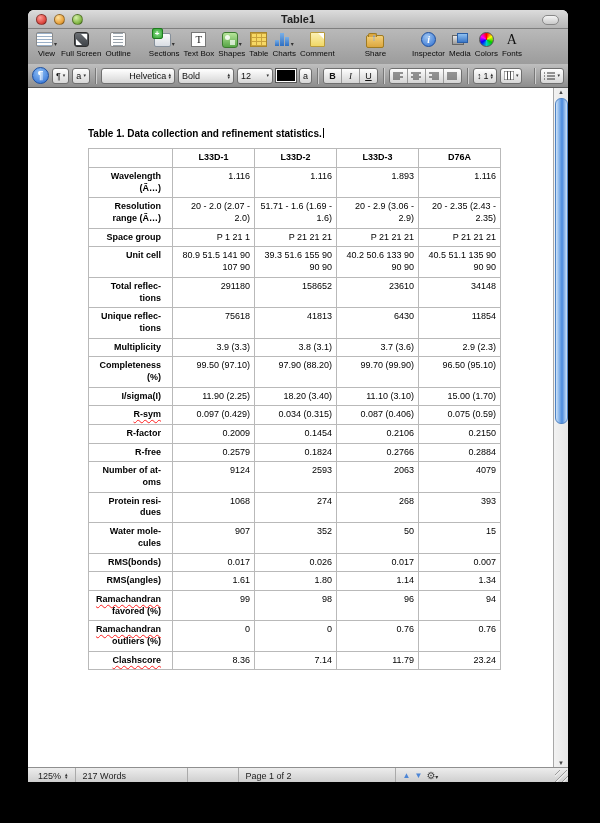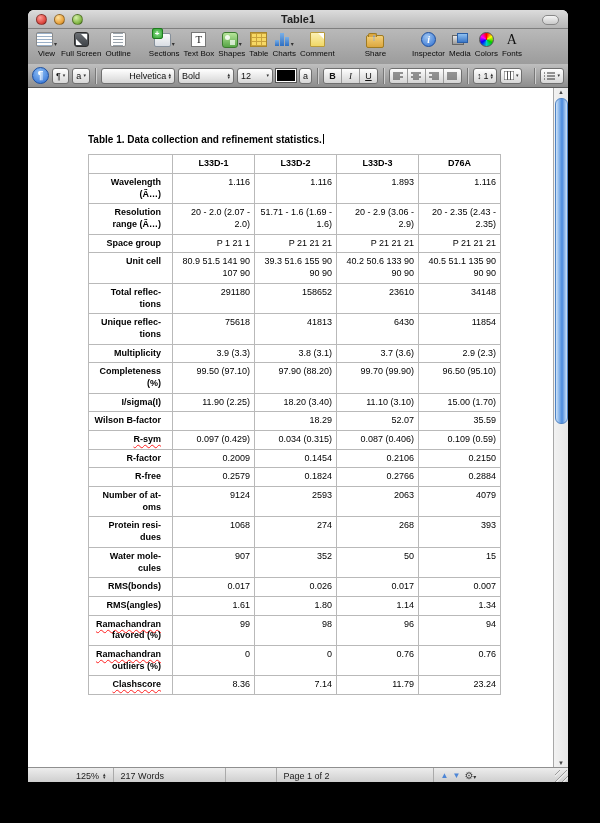--- a/index.html
+++ b/index.html
@@ -78,21 +78,21 @@
   .seg{display:flex;height:14px;border:1px solid #6f6f6f;border-radius:3px;overflow:hidden;}
   .seg>span{width:17px;display:flex;align-items:center;justify-content:center;font-size:9px;
             background:linear-gradient(#fdfdfd,#d4d4d4);border-right:1px solid #9a9a9a;color:#111;}
   .seg>span:last-child{border-right:none;}
   .swatch-black{width:18px;height:11px;background:#000;border:1px solid #fff;outline:1px solid #555;}
   .alineg svg{display:block;}
   .mla{margin-left:auto;}
 
   
   .docarea{position:relative;background:#fff;height:679px;overflow:hidden;}
-  .page{position:absolute;left:60px;top:46px;width:412px;}
+  .page{position:absolute;left:60px;top:40px;width:412px;}
   .tabletitle{font-size:10px;font-weight:bold;color:#000;margin-bottom:9px;}
   .cursor{display:inline-block;width:1px;height:10px;background:#000;margin-left:1px;vertical-align:-1px;}
   table.stats{border-collapse:collapse;width:412px;table-layout:fixed;}
   .stats th,.stats td{border:1px solid #b9b9b9;font-size:9px;line-height:1.3;padding:3px 4px;
                       vertical-align:top;color:#000;word-wrap:break-word;}
   .stats thead th{font-weight:bold;text-align:center;height:12px;}
   .stats tbody th{font-weight:bold;text-align:right;padding-right:11px;}
   .stats td{text-align:right;font-weight:normal;}
   .missp{text-decoration:underline;text-decoration-style:wavy;text-decoration-color:#ff1f1f;
          text-decoration-thickness:1px;text-underline-offset:2px;}
@@ -100,21 +100,21 @@
   
   .vscroll{position:absolute;right:0;top:0;bottom:0;width:15px;background:linear-gradient(90deg,#f2f2f2,#e6e6e6);
            border-left:1px solid #a8a8a8;box-sizing:border-box;}
   .sarrow{position:absolute;left:0;width:100%;text-align:center;font-size:6px;color:#444;}
   .sarrow.up{top:1px;} .sarrow.down{bottom:1px;}
   .thumb{position:absolute;left:1px;top:10px;width:11px;height:324px;border-radius:6px;border:1px solid #4d82c4;
          background:linear-gradient(90deg,#cfe3f8 0%,#78abe8 35%,#4a8ade 55%,#cfe3f8 100%);}
 
   
   .statusbar{height:16px;background:linear-gradient(#ededed,#cccccc);border-top:1px solid #8f8f8f;
-             display:flex;align-items:center;font-size:9px;color:#222;position:relative;box-sizing:border-box;padding-left:38px;}
+             display:flex;align-items:center;font-size:9px;color:#222;position:relative;box-sizing:border-box;}
   .sseg{height:100%;display:flex;align-items:center;padding:0 7px;border-right:1px solid #aaa;gap:4px;box-sizing:border-box;}
   .blue-tri{color:#4d86d6;font-size:8px;}
   .gear{font-size:10px;color:#444;}
   .grip{position:absolute;right:0;bottom:0;width:13px;height:13px;
         background:repeating-linear-gradient(135deg,transparent 0 3px,#9a9a9a 3px 4px,#e8e8e8 4px 5px);}
 </style>
 </head>
 <body>
 
 <div class="window">
@@ -413,32 +413,25 @@
               <td>96.50 (95.10)</td>
             </tr>
             <tr>
               <th>I/sigma(I)</th>
               <td>11.90 (2.25)</td>
               <td>18.20 (3.40)</td>
               <td>11.10 (3.10)</td>
               <td>15.00 (1.70)</td>
             </tr>
             <tr>
-              <th>Wilson B-factor</th>
-              <td></td>
-              <td>18.29</td>
-              <td>52.07</td>
-              <td>35.59</td>
-            </tr>
-            <tr>
               <th><span class="missp">R-sym</span></th>
               <td>0.097 (0.429)</td>
               <td>0.034 (0.315)</td>
               <td>0.087 (0.406)</td>
-              <td>0.109 (0.59)</td>
+              <td>0.075 (0.59)</td>
             </tr>
             <tr>
               <th>R-factor</th>
               <td>0.2009</td>
               <td>0.1454</td>
               <td>0.2106</td>
               <td>0.2150</td>
             </tr>
             <tr>
               <th>R-free</th>

